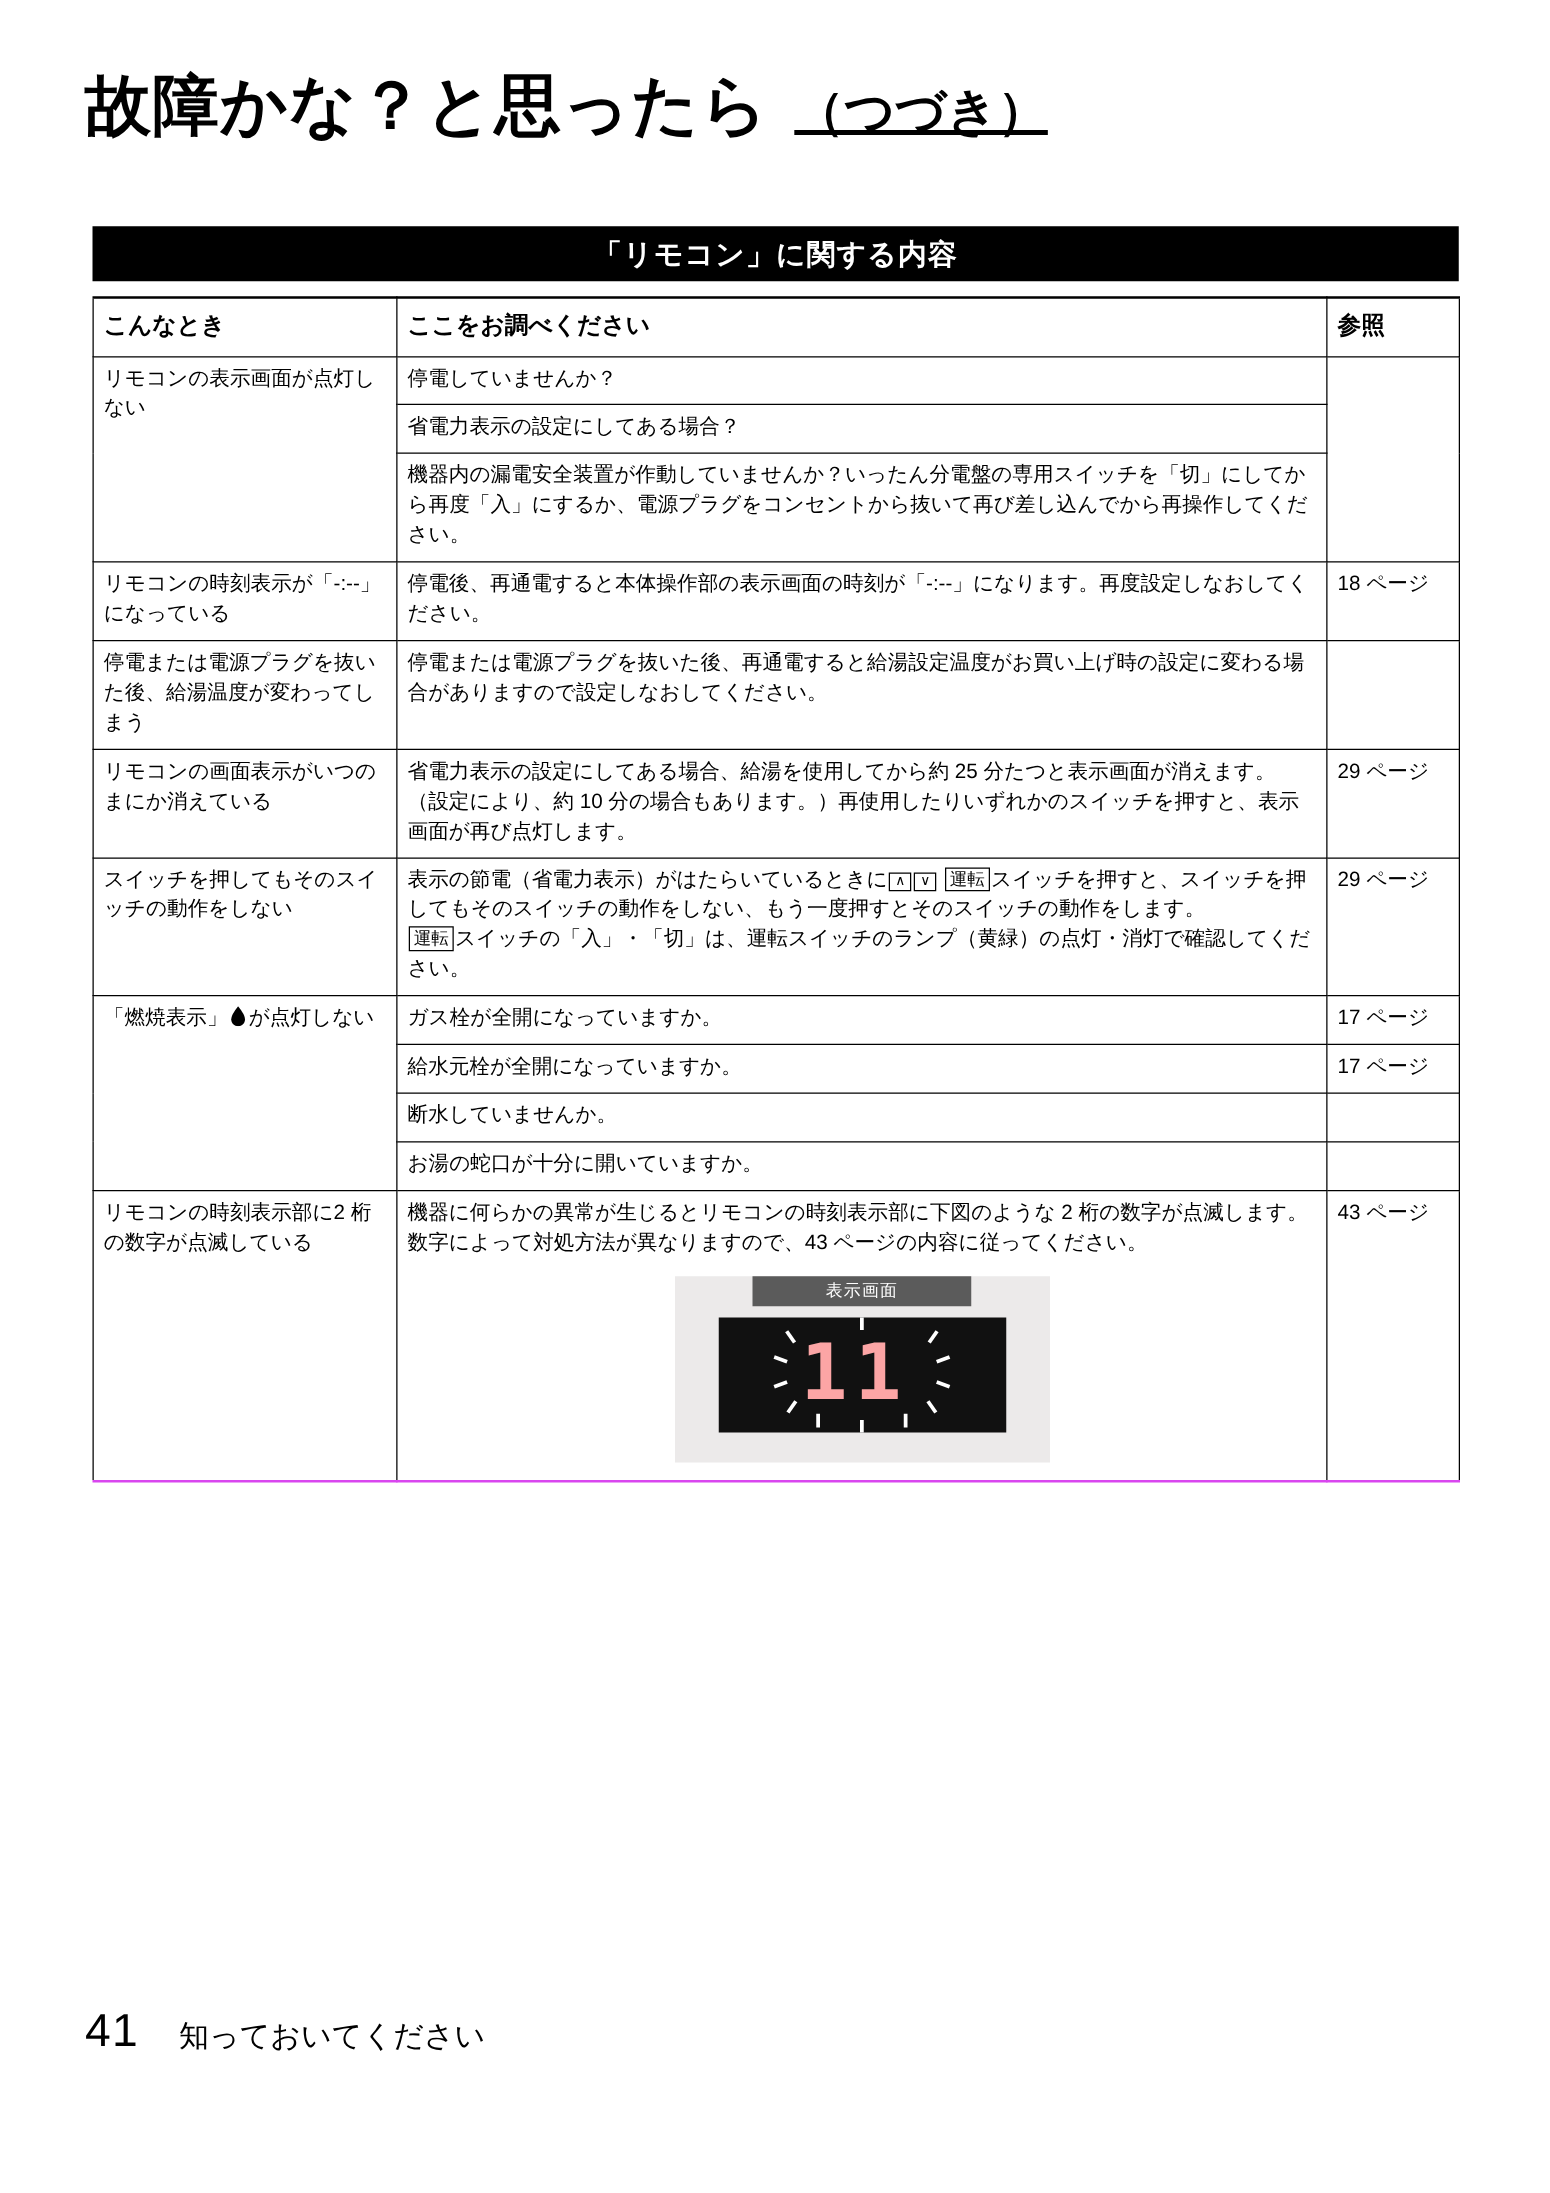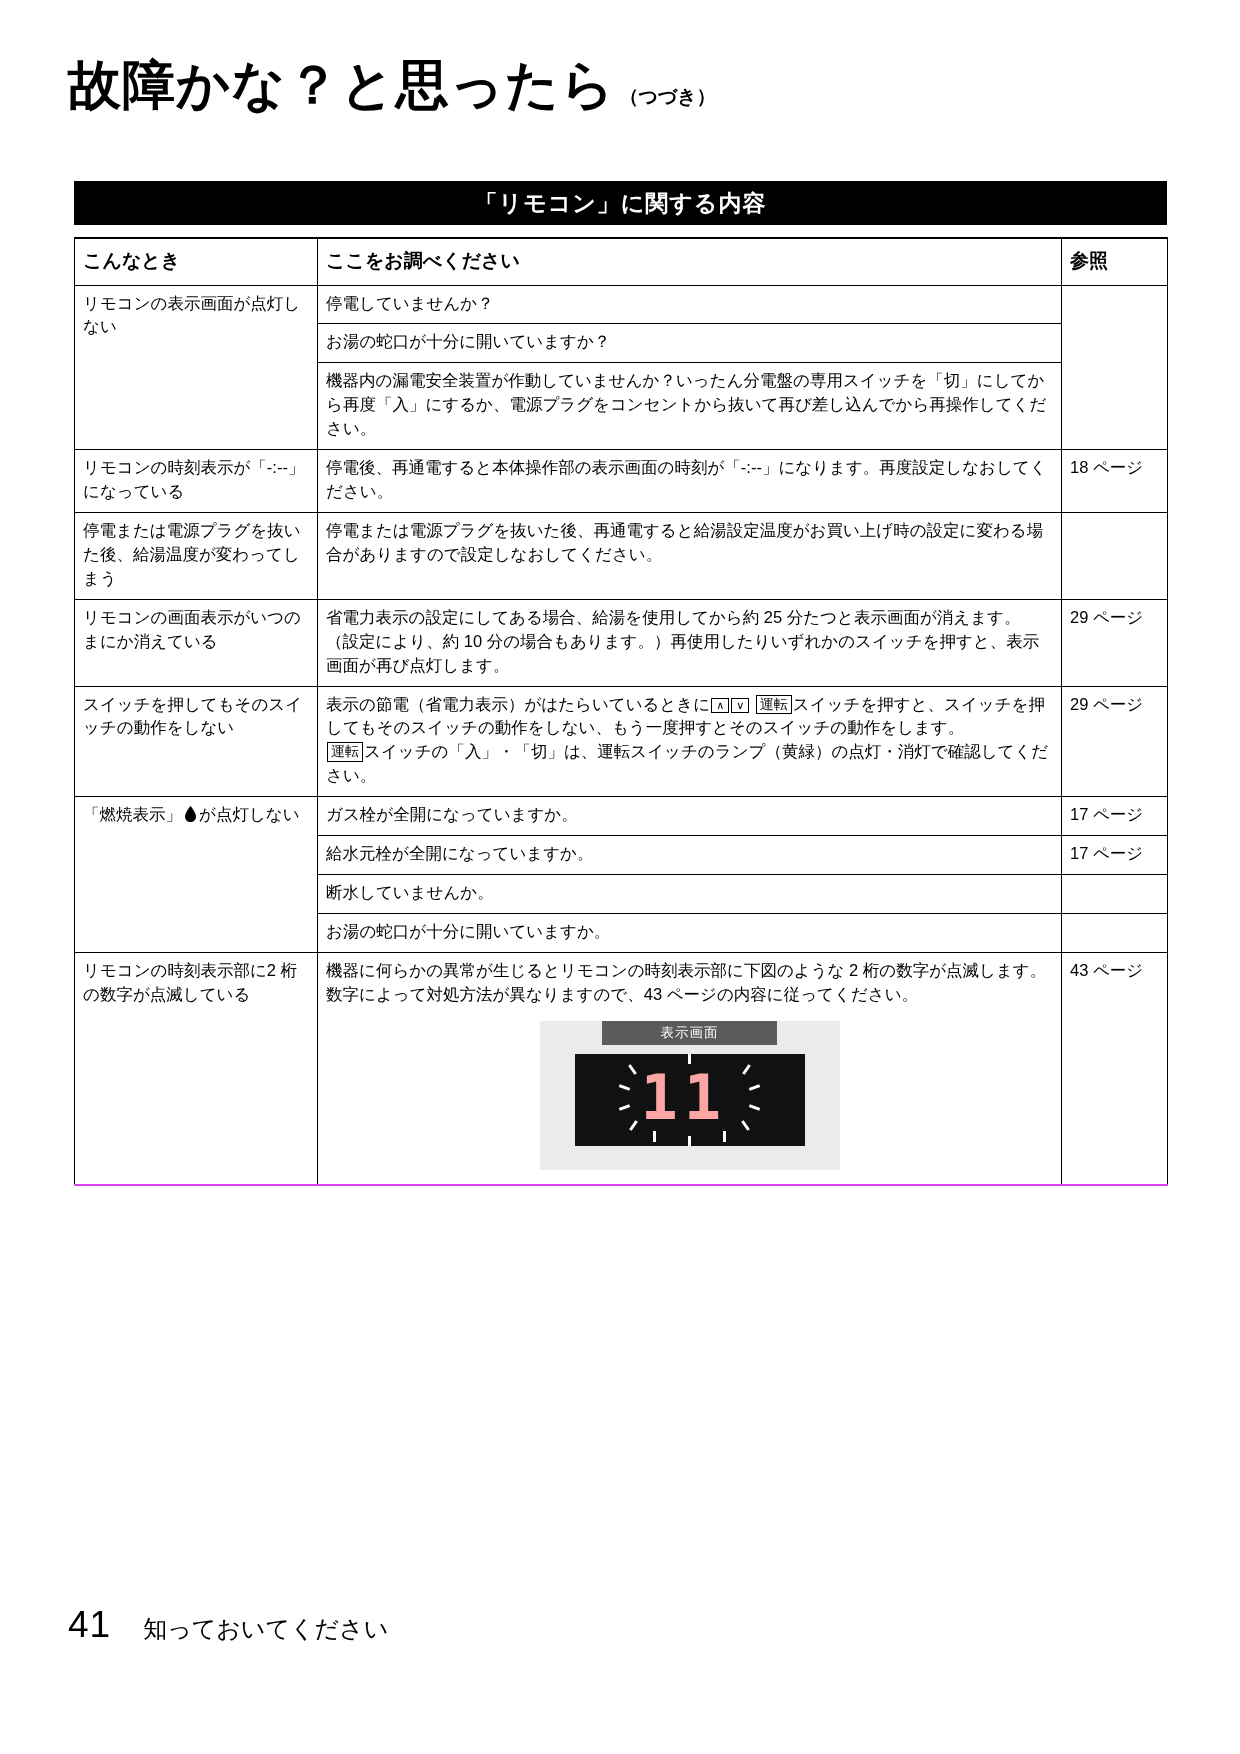--- a/index.html
+++ b/index.html
@@ -17,32 +17,34 @@
     left: 0; top: 0;
     width: 1240px;
     height: 1754px;
   }
   .title-row {
     position: absolute;
     left: 68px;
     top: 58px;
     display: flex;
     align-items: baseline;
+    gap: 16px;
   }
   .title-main {
     font-size: 53px;
     font-weight: bold;
     letter-spacing: 1px;
     line-height: 1;
   }
   .title-sub {
-    font-size: 19px;
+    font-size: 40px;
     font-weight: bold;
     margin-left: 4px;
     line-height: 1;
+    text-decoration: underline;
   }
   .section-bar {
     position: absolute;
     left: 74px;
     top: 181px;
     width: 1093px;
     height: 44px;
     background: #000000;
     color: #ffffff;
     font-size: 23px;
@@ -177,21 +179,21 @@
       </tr>
     </thead>
     <tbody>
 
       <tr class="thick-top">
         <td class="col-a outer" rowspan="3">リモコンの表示画面が点灯しない</td>
         <td class="col-b">停電していませんか？</td>
         <td class="col-c outer" rowspan="3"></td>
       </tr>
       <tr>
-        <td class="col-b">お湯の蛇口が十分に開いていますか？</td>
+        <td class="col-b">省電力表示の設定にしてある場合？</td>
       </tr>
       <tr>
         <td class="col-b">機器内の漏電安全装置が作動していませんか？いったん分電盤の専用スイッチを「切」にしてから再度「入」にするか、電源プラグをコンセントから抜いて再び差し込んでから再操作してください。</td>
       </tr>
 
       <tr class="thick-top">
         <td class="col-a outer">リモコンの時刻表示が「-:--」になっている</td>
         <td class="col-b">停電後、再通電すると本体操作部の表示画面の時刻が「-:--」になります。再度設定しなおしてください。</td>
         <td class="col-c outer">18 ページ</td>
       </tr>

